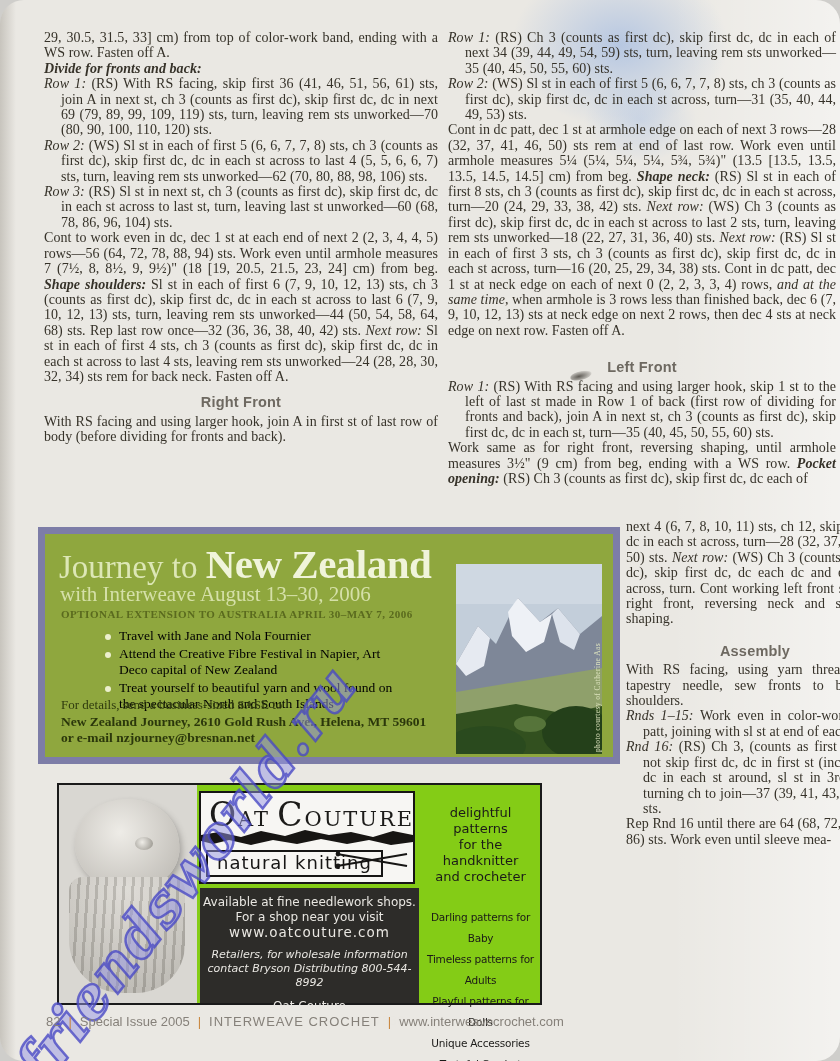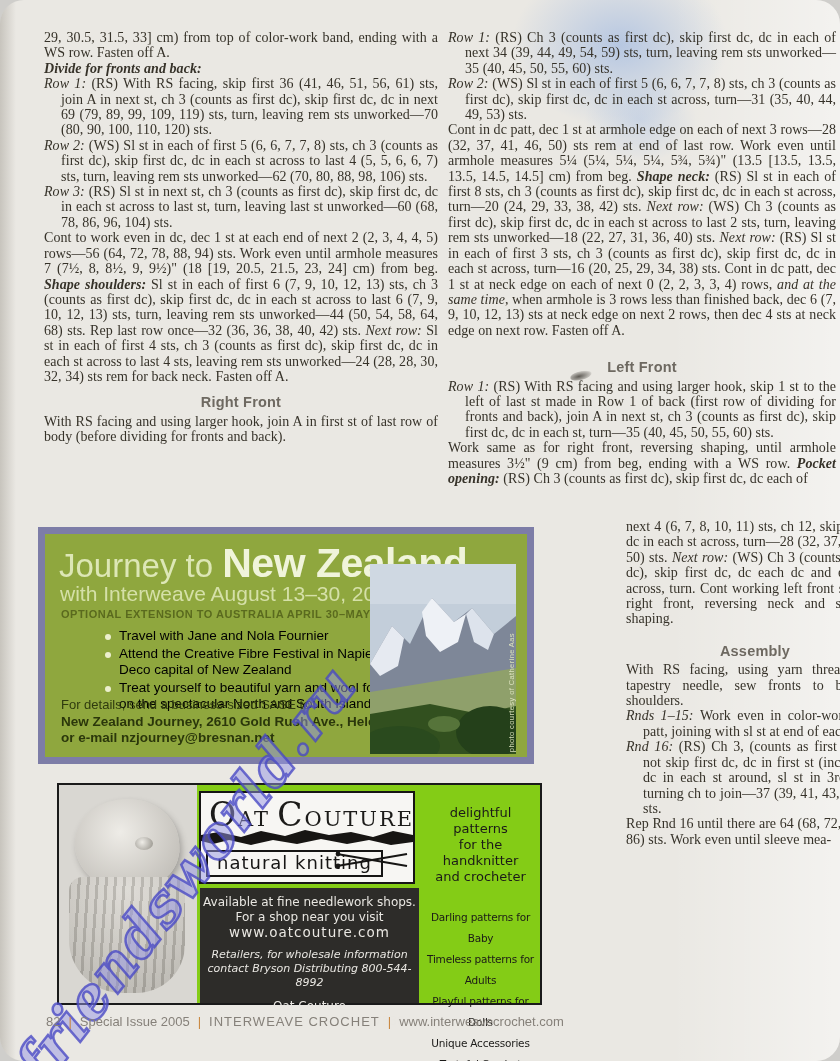--- a/index.html
+++ b/index.html
@@ -25,22 +25,22 @@
     color:#6e6961;margin:11px 0 3px;text-align:center;letter-spacing:.2px;}
   .col-left{left:44px;top:30px;width:394px;}
   .col-right-top{left:448px;top:30px;width:388px;}
   .col-right-bottom{left:578px;top:519px;width:258px;margin-left:48px;}
 
   .smudge{position:absolute;left:122px;top:341px;width:22px;height:9px;transform:rotate(-14deg);
     background:radial-gradient(ellipse at 40% 55%,rgba(70,66,60,.85),rgba(70,66,60,.25) 60%,transparent 75%);
     border-radius:50%;}
 
   
-  .nz-ad{position:absolute;left:38px;top:527px;width:496px;height:237px;box-sizing:border-box;
-    border:7px solid #7d7da7;background:#8fa73e;font-family:Liberation Sans, sans-serif;}
+  .nz-ad{position:absolute;left:38px;top:527px;width:582px;height:237px;box-sizing:border-box;
+    border:7px solid #7d7da7;background:#8fa73e;font-family:Liberation Serif, serif;}
   .nz-inner{position:relative;width:100%;height:100%;}
   .nz-title{position:absolute;left:14px;top:6px;white-space:nowrap;}
   .nz-title .light{font-size:33px;color:#dde7b6;}
   .nz-title .bold{font-size:41px;font-weight:bold;color:#f0f4da;letter-spacing:-.5px;}
   .nz-sub{position:absolute;left:15px;top:48px;font-size:21px;color:#d5e0a8;}
   .nz-ext{position:absolute;left:16px;top:74px;font-size:11px;font-weight:bold;color:#5a6a1e;letter-spacing:.5px;}
   .nz-bullets{position:absolute;left:60px;top:94px;width:300px;font-size:13.5px;color:#000000;line-height:16.5px;}
   .nz-bullet{display:flex;margin-bottom:1px;}
   .nz-dot{flex:0 0 14px;}
   .nz-dot:before{content:"";display:inline-block;width:6px;height:6px;border-radius:50%;

